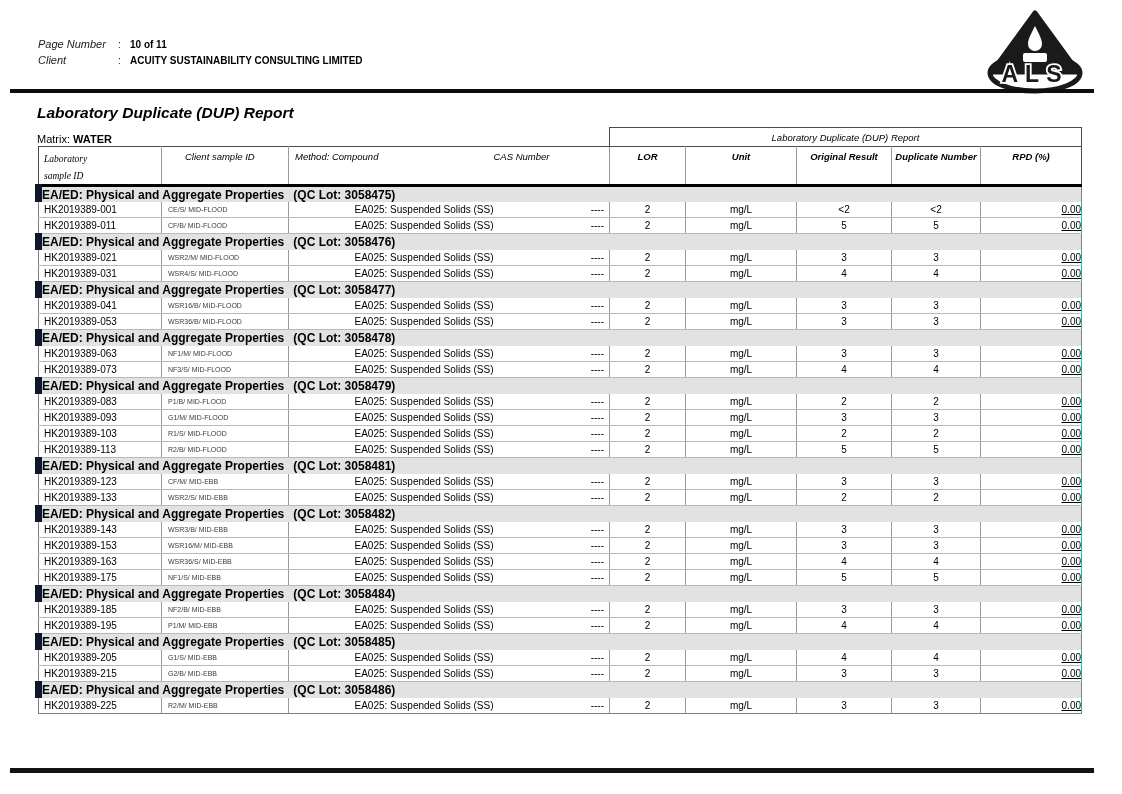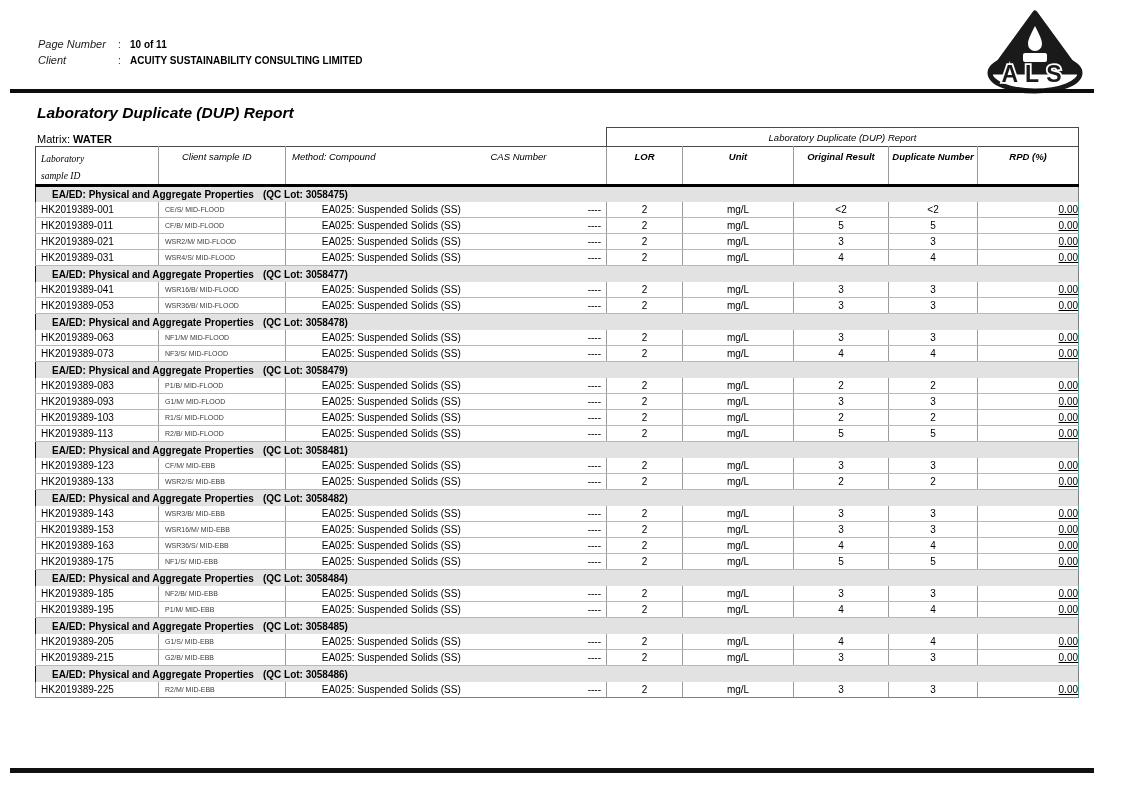--- a/index.html
+++ b/index.html
@@ -40,30 +40,30 @@
   }
   thead tr.cols th.h0 { text-align:left; padding-left:5px; white-space:pre-line; line-height:1.75; border-left:1px solid #4a4a4a; border-right:1px solid #9a9a9a;font-family:Liberation Serif, serif; }
   thead tr.cols th.h1 { text-align:left; padding-left:23px; border-right:1px solid #9a9a9a; }
   thead tr.cols th.h2 { text-align:left; padding-left:6px; }
   thead tr.cols th.h3 { text-align:left; padding-right:5px; font-weight:normal; border-right:1px solid #9a9a9a; }
   thead tr.cols th.h4, thead tr.cols th.h5, thead tr.cols th.h6, thead tr.cols th.h7 { text-align:center; font-weight:bold; border-right:1px solid #9a9a9a; }
   thead tr.cols th.h8 { text-align:center; font-weight:bold; border-right:1px solid #4a4a4a; }
 
   tbody tr { height:16px; }
   tbody tr.section-row td {
-    background:#e2e2e2; font-weight:bold; font-size:10px; color:#000;
-    padding-left:16px; vertical-align:middle;
-    border-left:1px solid #0f172a; border-right:1px solid #808080;
+    background:#e2e2e2; font-weight:bold; font-size:12px; color:#000;
+    padding-left:0; vertical-align:middle;
+    border-left:7px solid #0f172a; border-right:1px solid #808080;
   }
   tbody tr.section-row .qc-lot { margin-left:9px; }
   tbody tr.data-row td { border-bottom:1px solid #b8b8b8; font-size:10px; vertical-align:middle; color:#000; }
   tbody tr:last-child td { border-bottom:1px solid #808080; }
   td.c0 { text-align:left; padding-left:5px; border-left:1px solid #808080; border-right:1px solid #9a9a9a; }
   td.c1 { text-align:left; padding-left:6px; font-size:7px !important; color:#3a3a3a !important; border-right:1px solid #9a9a9a; }
-  td.c2 { text-align:center; padding-left:6px; }
+  td.c2 { text-align:right; padding-left:6px; }
   td.c3 { text-align:right; padding-right:5px; border-right:1px solid #9a9a9a; }
   td.c4, td.c5, td.c6, td.c7 { text-align:center; border-right:1px solid #9a9a9a; }
   td.c8 { text-align:right; border-right:1px solid #14b8a6;text-decoration:underline; }
 </style>
 </head>
 <body>
 
 <div class="page">
 
   <div class="hdr">
@@ -145,20 +145,23 @@
           <td class="c0">HK2019389-011</td>
           <td class="c1">CF/B/ MID-FLOOD</td>
           <td class="c2">EA025: Suspended Solids (SS)</td>
           <td class="c3">----</td>
           <td class="c4">2</td>
           <td class="c5">mg/L</td>
           <td class="c6">5</td>
           <td class="c7">5</td>
           <td class="c8">0.00</td>
         </tr>
+        <tr class="section-row">
+          <td colspan="9"><span>EA/ED: Physical and Aggregate Properties</span><span class="qc-lot">(QC Lot: 3058476)</span></td>
+        </tr>
         <tr class="data-row">
           <td class="c0">HK2019389-021</td>
           <td class="c1">WSR2/M/ MID-FLOOD</td>
           <td class="c2">EA025: Suspended Solids (SS)</td>
           <td class="c3">----</td>
           <td class="c4">2</td>
           <td class="c5">mg/L</td>
           <td class="c6">3</td>
           <td class="c7">3</td>
           <td class="c8">0.00</td>

